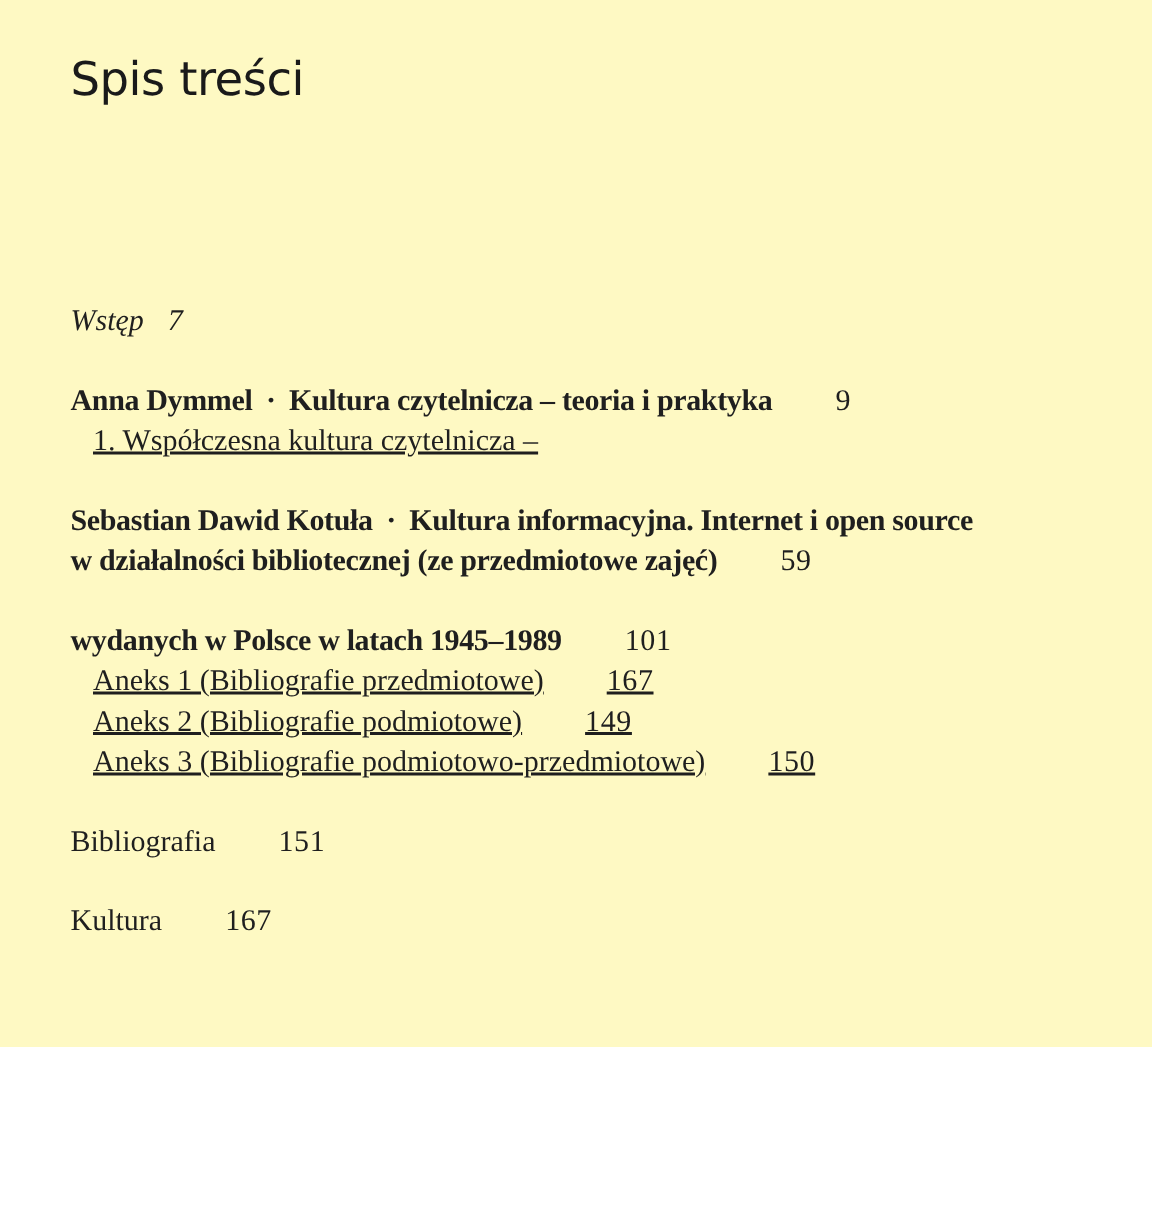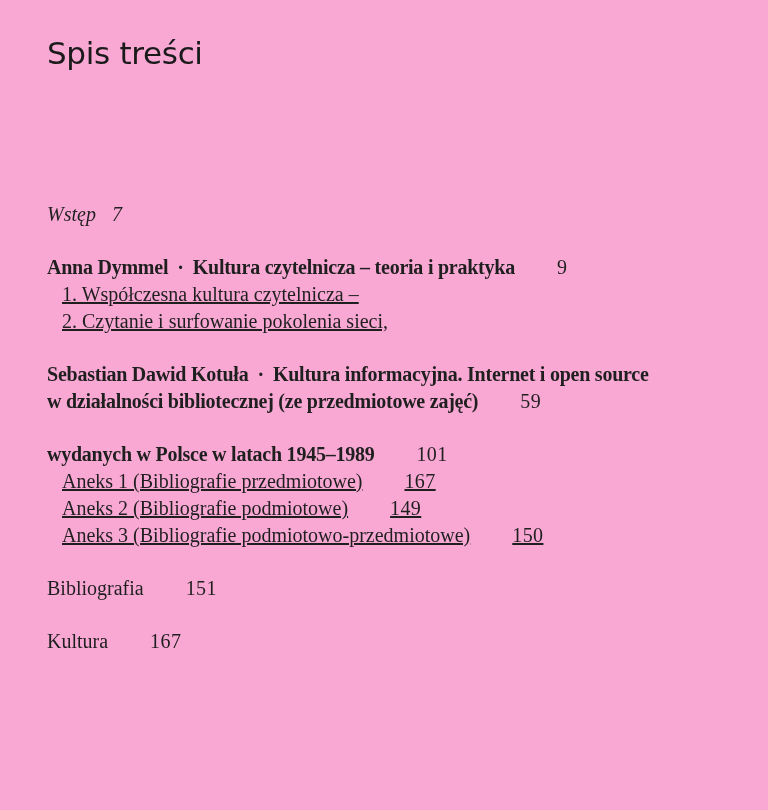--- a/index.html
+++ b/index.html
@@ -3,22 +3,22 @@
 <meta charset="utf-8">
 <style>
   html, body {
     margin: 0;
     padding: 0;
     background: #ffffff;
   }
   .page {
     position: relative;
     width: 768px;
-    height: 810px;
-    background: #f9a8d4;
+    height: 698px;
+    background: #fef9c3;
     box-sizing: border-box;
     padding: 34px 40px 15px 47px;
     overflow: hidden;
     color: #1f1f1f;
     font-family: "Liberation Serif", "DejaVu Serif", serif;
     font-size: 20px;
     line-height: 27px;
   }
   .title {
     margin: 0;
@@ -65,23 +65,20 @@
       </div>
     </div>
 
     <div class="block">
       <div class="row bold">
         <span>Anna Dymmel</span><span class="sep">·</span><span>Kultura czytelnicza – teoria i praktyka</span><span class="pg">9</span>
       </div>
       <div class="row sub">
         <span>1. Współczesna kultura czytelnicza –</span>
       </div>
-      <div class="row sub">
-        <span>2. Czytanie i surfowanie pokolenia sieci,</span>
-      </div>
     </div>
 
     <div class="block">
       <div class="row bold">
         <span>Sebastian Dawid Kotuła</span><span class="sep">·</span><span>Kultura informacyjna. Internet i open source</span>
       </div>
       <div class="row bold">
         <span>w działalności bibliotecznej (ze przedmiotowe zajęć)</span><span class="pg">59</span>
       </div>
     </div>

